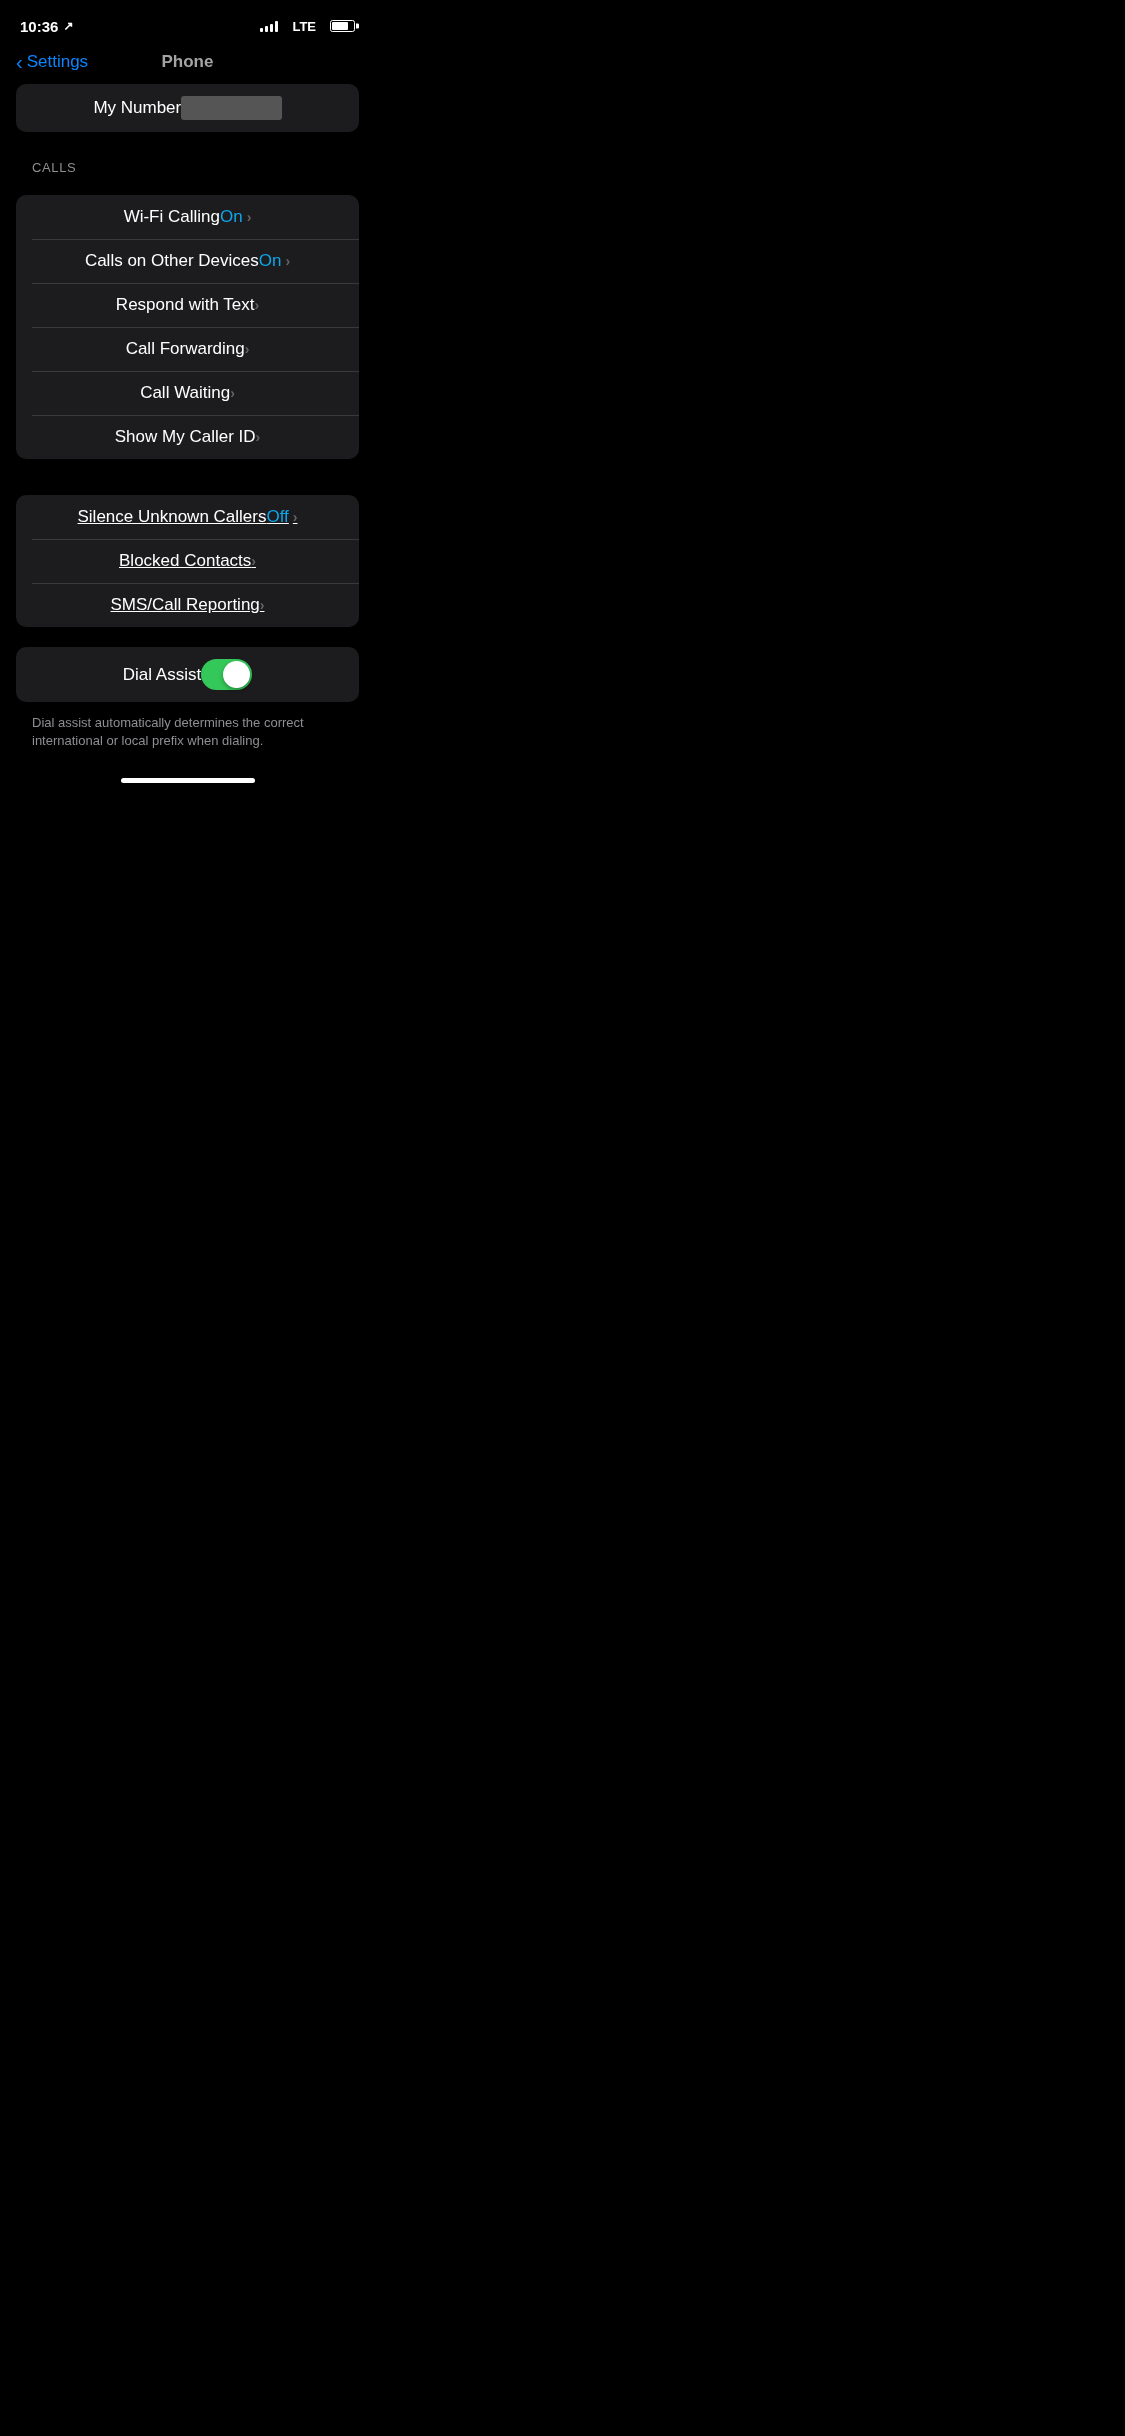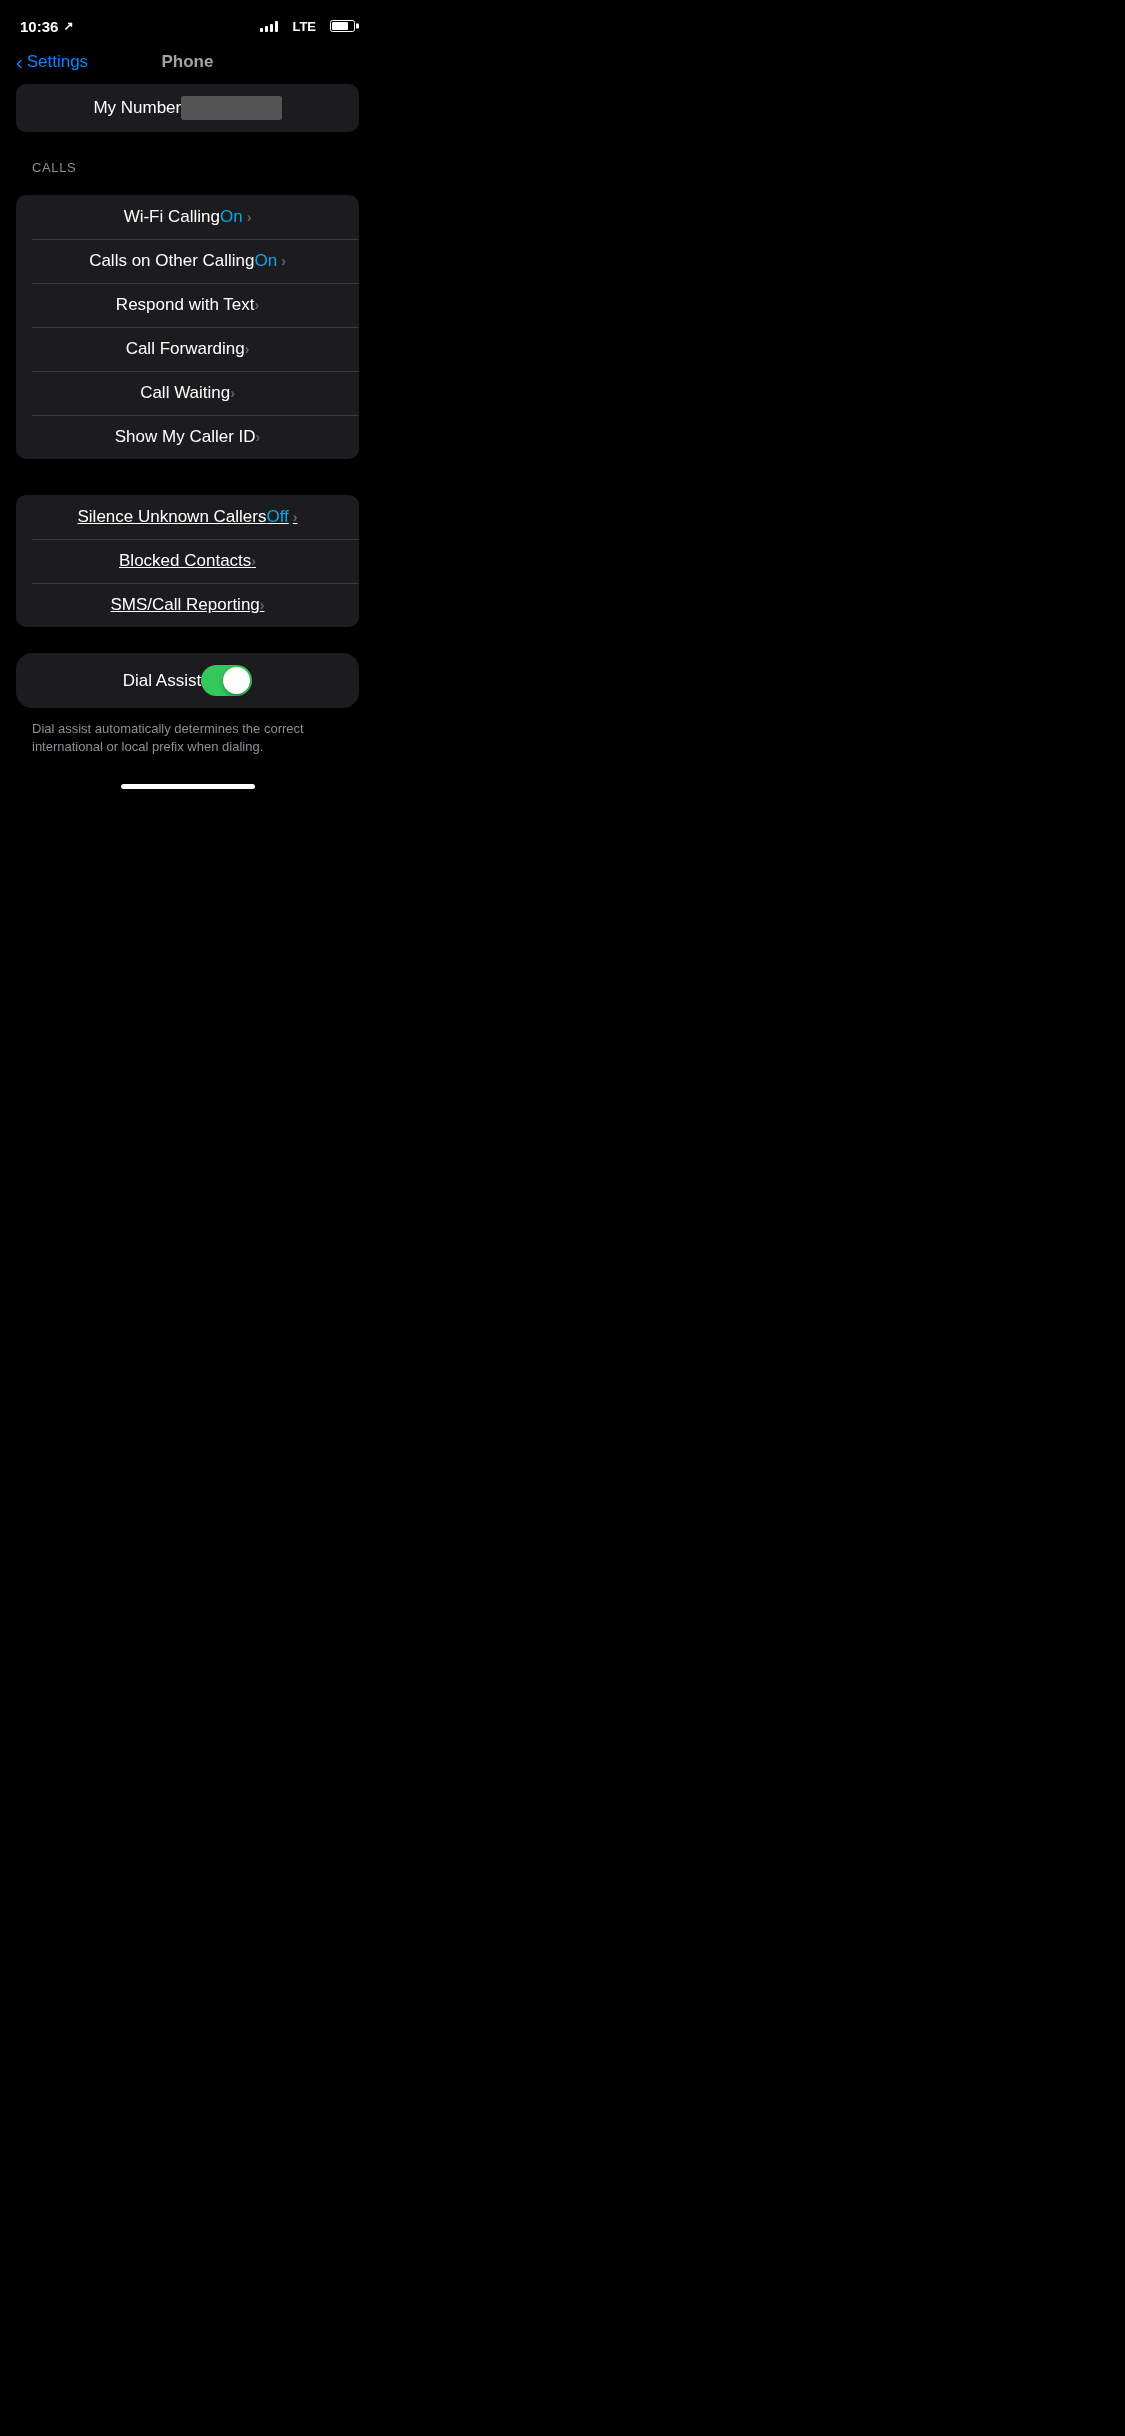--- a/index.html
+++ b/index.html
@@ -297,21 +297,21 @@
 
     <div class="settings-row">
       <span class="row-label">Wi-Fi Calling</span>
       <div class="row-right">
         <span class="row-value">On</span>
         <span class="chevron-right">›</span>
       </div>
     </div>
 
     <div class="settings-row">
-      <span class="row-label">Calls on Other Calling</span>
+      <span class="row-label">Calls on Other Devices</span>
       <div class="row-right">
         <span class="row-value">On</span>
         <span class="chevron-right">›</span>
       </div>
     </div>
 
     <div class="settings-row">
       <span class="row-label">Respond with Text</span>
       <div class="row-right">
         <span class="chevron-right">›</span>
@@ -360,21 +360,21 @@
 
     <div class="settings-row">
       <span class="row-label">SMS/Call Reporting</span>
       <div class="row-right">
         <span class="chevron-right">›</span>
       </div>
     </div>
 
   </div>
 
-  <div class="settings-group" style="margin-top: 26px; border-radius: 16px;">
+  <div class="settings-group" style="margin-top: 20px;">
     <div class="settings-row">
       <span class="row-label">Dial Assist</span>
       <div class="toggle-container">
         <div class="toggle">
           <div class="toggle-knob"></div>
         </div>
       </div>
     </div>
   </div>
 

